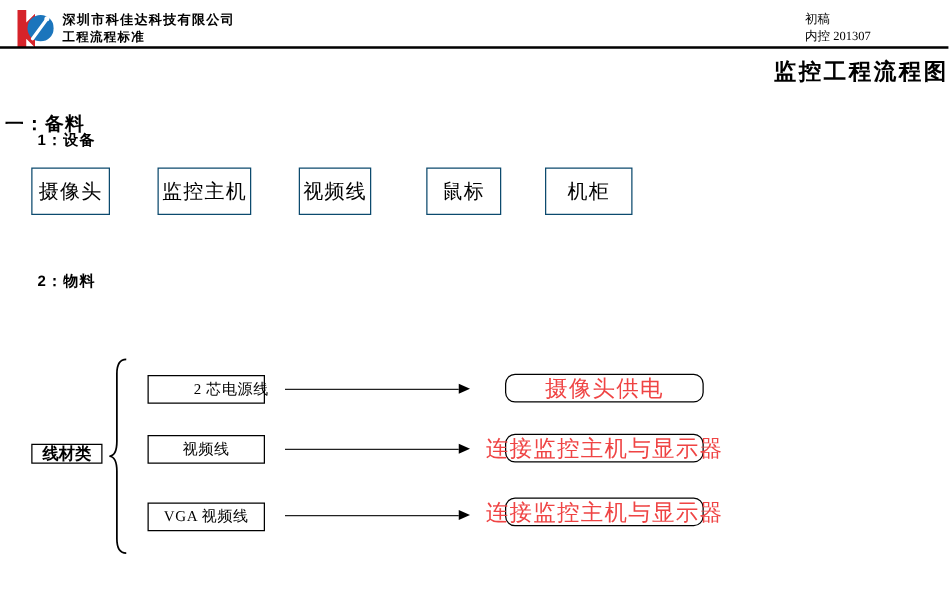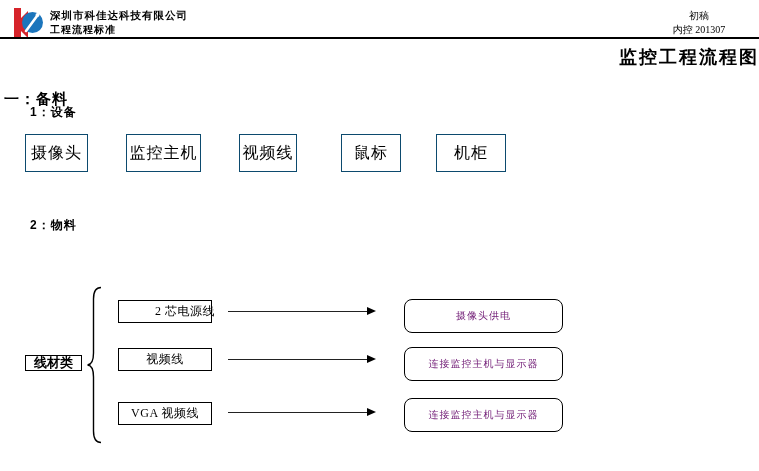--- a/index.html
+++ b/index.html
@@ -16,21 +16,21 @@
   .company-name{
     position:absolute;left:50px;top:9px;
     font-size:10.5px;font-weight:bold;letter-spacing:1px;white-space:nowrap;
   }
   .company-sub{
     position:absolute;left:50px;top:23px;
     font-size:10px;font-weight:bold;letter-spacing:1px;white-space:nowrap;
   }
   .header-right{
     position:absolute;right:5px;top:9px;width:110px;
-    text-align:center;font-size:10px;line-height:14px;white-space:nowrap;
+    font-size:10px;line-height:14px;white-space:nowrap;
   }
   .header-rule{
     position:absolute;left:0;top:37px;width:759px;height:2px;background:#000;
   }
   
   .doc-title{
     position:absolute;left:0;top:45px;width:759px;
     text-align:right;font-size:18px;font-weight:bold;letter-spacing:2px;
     font-family:"Liberation Sans","DejaVu Sans",sans-serif;
   }
@@ -83,24 +83,24 @@
   .arrow::after{
     content:"";position:absolute;right:-9px;top:-5px;
     border-left:9px solid #000;
     border-top:4.5px solid transparent;
     border-bottom:4.5px solid transparent;
   }
   .arrow-1{top:311px;}
   .arrow-2{top:359px;}
   .arrow-3{top:412px;}
   .result-box{
-    position:absolute;left:404px;width:159px;height:34px;
+    position:absolute;left:404px;width:159px;height:23px;
     border:1.2px solid #000;border-radius:8px;box-sizing:border-box;
     display:flex;align-items:center;justify-content:center;
-    font-size:10px;letter-spacing:1px;color:#701a75;white-space:nowrap;
+    font-size:18px;letter-spacing:1px;color:#ef4444;white-space:nowrap;
   }
   .result-1{top:299px;}
   .result-2{top:347px;}
   .result-3{top:398px;}
 </style>
 </head>
 <body>
 
 <div id="page">
 

